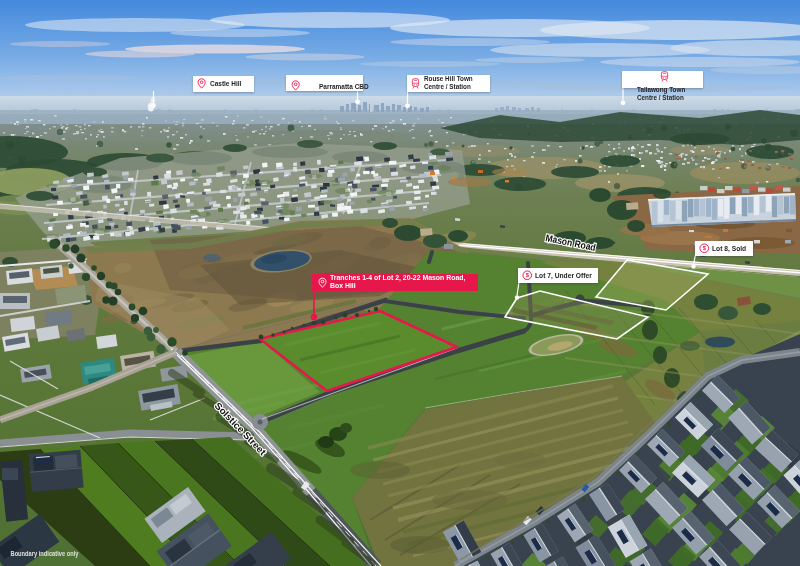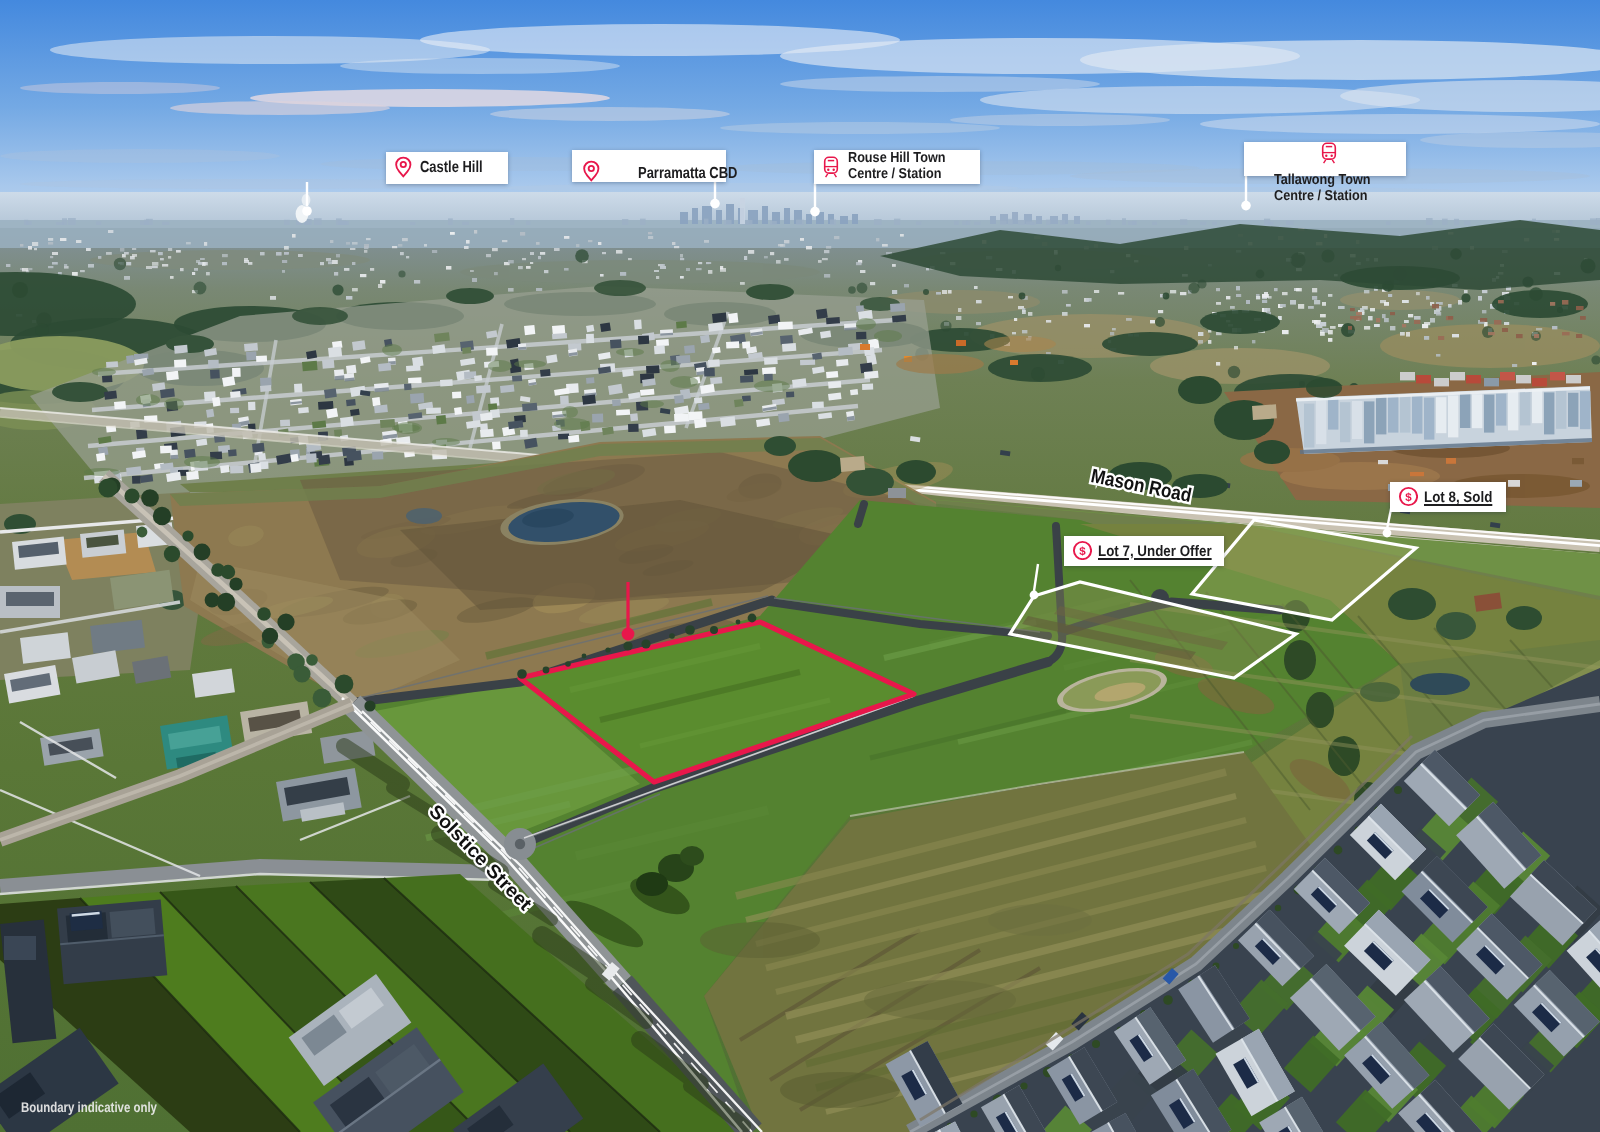--- a/index.html
+++ b/index.html
@@ -5,21 +5,21 @@
 #scene{position:relative;width:800px;height:566px;font-family:"Liberation Sans",sans-serif;}
 #bg{position:absolute;left:0;top:0;}
 .lbl{position:absolute;background:#ffffff;display:flex;align-items:center;box-shadow:0 0.5px 2px rgba(30,40,60,.35);color:#1d1d1f;font-weight:bold;white-space:nowrap;}
 .lbl svg{flex:0 0 auto;}
 .t1{font-size:8px;}
 .t1 span{display:inline-block;transform:scaleX(.81);transform-origin:0 50%;}
 .t2{font-size:7.2px;line-height:8.3px;}
 .t2 span{display:inline-block;transform:scaleX(.88);transform-origin:0 50%;}
 .tr{font-size:7.2px;line-height:8.4px;}
 .tr span{display:inline-block;transform:scaleX(.96);transform-origin:0 50%;}
-.t3{font-size:7.6px;text-decoration:underline;}
+.t3{font-size:7.6px;}
 .t3 span{display:inline-block;transform:scaleX(.88);transform-origin:0 50%;}
 </style></head>
 <body>
 <div id="scene">
 <svg id="bg" width="800" height="566" viewBox="0 0 800 566">
 <defs>
 <linearGradient id="skyg" x1="0" y1="0" x2="0" y2="1">
 <stop offset="0" stop-color="#4489de"></stop>
           <stop offset="0.45" stop-color="#74a9e4"></stop>
 <stop offset="0.78" stop-color="#a8c8ec"></stop>
@@ -1900,22 +1900,29 @@
         <rect x="2.7" y="1.3" width="12.6" height="15.8" rx="4.2" fill="none" stroke="#e8174b" stroke-width="1.6"></rect>
         <path d="M2.7 10.6 L15.3 10.6" stroke="#e8174b" stroke-width="1.3"></path>
         <path d="M5.8 4.6 L12.2 4.6" stroke="#e8174b" stroke-width="1.5"></path>
         <circle cx="6.3" cy="13.8" r="1.2" fill="#e8174b"></circle>
         <circle cx="11.7" cy="13.8" r="1.2" fill="#e8174b"></circle>
         <path d="M5.7 17.8 L3.6 21.2 M12.3 17.8 L14.4 21.2" stroke="#e8174b" stroke-width="1.4"></path>
       </svg>
       <span>Tallawong Town<br>Centre / Station</span>
     </div>
 
-
-<div class="lbl t3" style="left:532px;top:267.5px;width:76px;height:15px;padding:0 0 0 3.5px;gap:3px;">
+<div class="lbl tr" style="left:312px;top:273.5px;width:160.5px;height:17.6px;padding:0 0 0 5.5px;gap:3.5px;background:#e8174b;color:#ffffff;box-shadow:none;">
+      <svg width="9" height="11.5" viewBox="0 0 20 24">
+        <path d="M10 1.8 C5.4 1.8 2.2 5.3 2.2 9.5 C2.2 12.4 3.7 14.8 5.6 17.1 L10 22.2 L14.4 17.1 C16.3 14.8 17.8 12.4 17.8 9.5 C17.8 5.3 14.6 1.8 10 1.8 Z" fill="none" stroke="#ffffff" stroke-width="2"></path>
+        <circle cx="10" cy="9.3" r="2.9" fill="none" stroke="#ffffff" stroke-width="2"></circle>
+      </svg>
+      <span>Tranches 1-4 of Lot 2, 20-22 Mason Road,<br>Box Hill</span>
+    </div>
+
+<div class="lbl t3" style="left:518px;top:267.5px;width:76px;height:15px;padding:0 0 0 3.5px;gap:3px;">
       <svg width="10.5" height="10.5" viewBox="0 0 21 21">
         <circle cx="10.5" cy="10.5" r="8.6" fill="#ffffff" stroke="#e8174b" stroke-width="1.9"></circle>
         <text x="10.5" y="14.6" font-family="Liberation Sans, sans-serif" font-size="11.5" font-weight="bold" fill="#e8174b" text-anchor="middle">$</text>
       </svg>
       <span>Lot 7, Under Offer</span>
     </div>
 
 <div class="lbl t3" style="left:695px;top:241px;width:54px;height:15px;padding:0 0 0 3.5px;gap:3px;">
       <svg width="10.5" height="10.5" viewBox="0 0 21 21">
         <circle cx="10.5" cy="10.5" r="8.6" fill="#ffffff" stroke="#e8174b" stroke-width="1.9"></circle>

